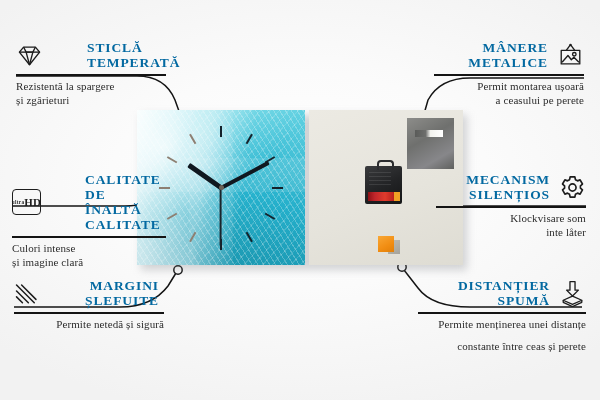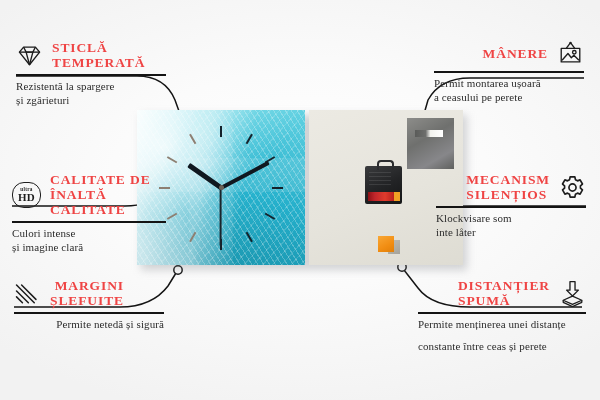--- a/index.html
+++ b/index.html
@@ -101,29 +101,29 @@
     position:absolute;left:69px;top:126px;width:16px;height:16px;
     background:linear-gradient(150deg,#f9a735 0%,#f18d12 60%,#e07f09 100%);
   }
   .foam-sh{position:absolute;left:79px;top:130px;width:12px;height:14px;
     background:linear-gradient(150deg,#b9b7ae,#9a9890);opacity:.85;}
 
   
   .callout{position:absolute;}
   .callout .head{display:flex;align-items:center;gap:9px;}
   .callout.right .head{justify-content:flex-end;}
-  .ttl{font-size:13.5px;font-weight:bold;color:#ef4444;letter-spacing:.9px;line-height:1.12;}
+  .ttl{font-size:13.5px;font-weight:bold;color:#0369a1;letter-spacing:.9px;line-height:1.12;margin-left:35px;}
   .rule{height:1.6px;background:#141414;margin-top:4px;}
   .sub{font-size:11px;color:#2c2c2c;line-height:1.3;margin-top:3px;letter-spacing:.1px;}
-  .callout.right .ttl,.callout.right .sub{}
+  .callout.right .ttl,.callout.right .sub{text-align:right;}
   .icon{width:27px;height:27px;flex:0 0 27px;display:block;}
 
   .hdbadge{
-    width:27px;height:24px;border:1.6px solid #1d1d1d;border-radius:12px;
-    display:flex;flex-direction:column;align-items:center;justify-content:center;
+    width:27px;height:24px;border:1.6px solid #1d1d1d;border-radius:4px;
+    display:flex;flex-direction:row;align-items:center;justify-content:center;
     flex:0 0 27px;line-height:1;
   }
   .hdbadge .u{font-size:5.2px;font-weight:bold;letter-spacing:.3px;color:#1d1d1d;}
   .hdbadge .h{font-size:11px;font-weight:bold;letter-spacing:.2px;color:#1d1d1d;}
 
   .leader{position:absolute;left:0;top:0;width:600px;height:400px;pointer-events:none;}
 </style>
 </head>
 <body>
 
@@ -276,20 +276,21 @@
       </div>
     </div>
     <div class="rule" style="width:150px"></div>
     <div class="sub">Permite netedă și sigură</div>
   </div>
 
   <div class="callout right" style="left:434px;top:40px;width:150px;">
     <div class="head">
       <div>
         <div class="ttl">MÂNERE</div>
+        <div class="ttl">METALICE</div>
       </div>
       <svg class="icon" viewBox="0 0 32 32">
         <g fill="none" stroke="#1d1d1d" stroke-width="1.6" stroke-linejoin="round">
           <path d="M5,10 L27,10 L27,26 L5,26 Z"></path>
           <path d="M16,3 L11,10"></path>
             <path d="M16,3 L21,10"></path>
           <circle cx="16" cy="3.5" r="1.4" fill="#1d1d1d" stroke="none"></circle>
           <path d="M6,24 L13,16 L17,21 L20,18 L26,24"></path>
           <circle cx="20.5" cy="14.5" r="2.1"></circle>
         </g>

